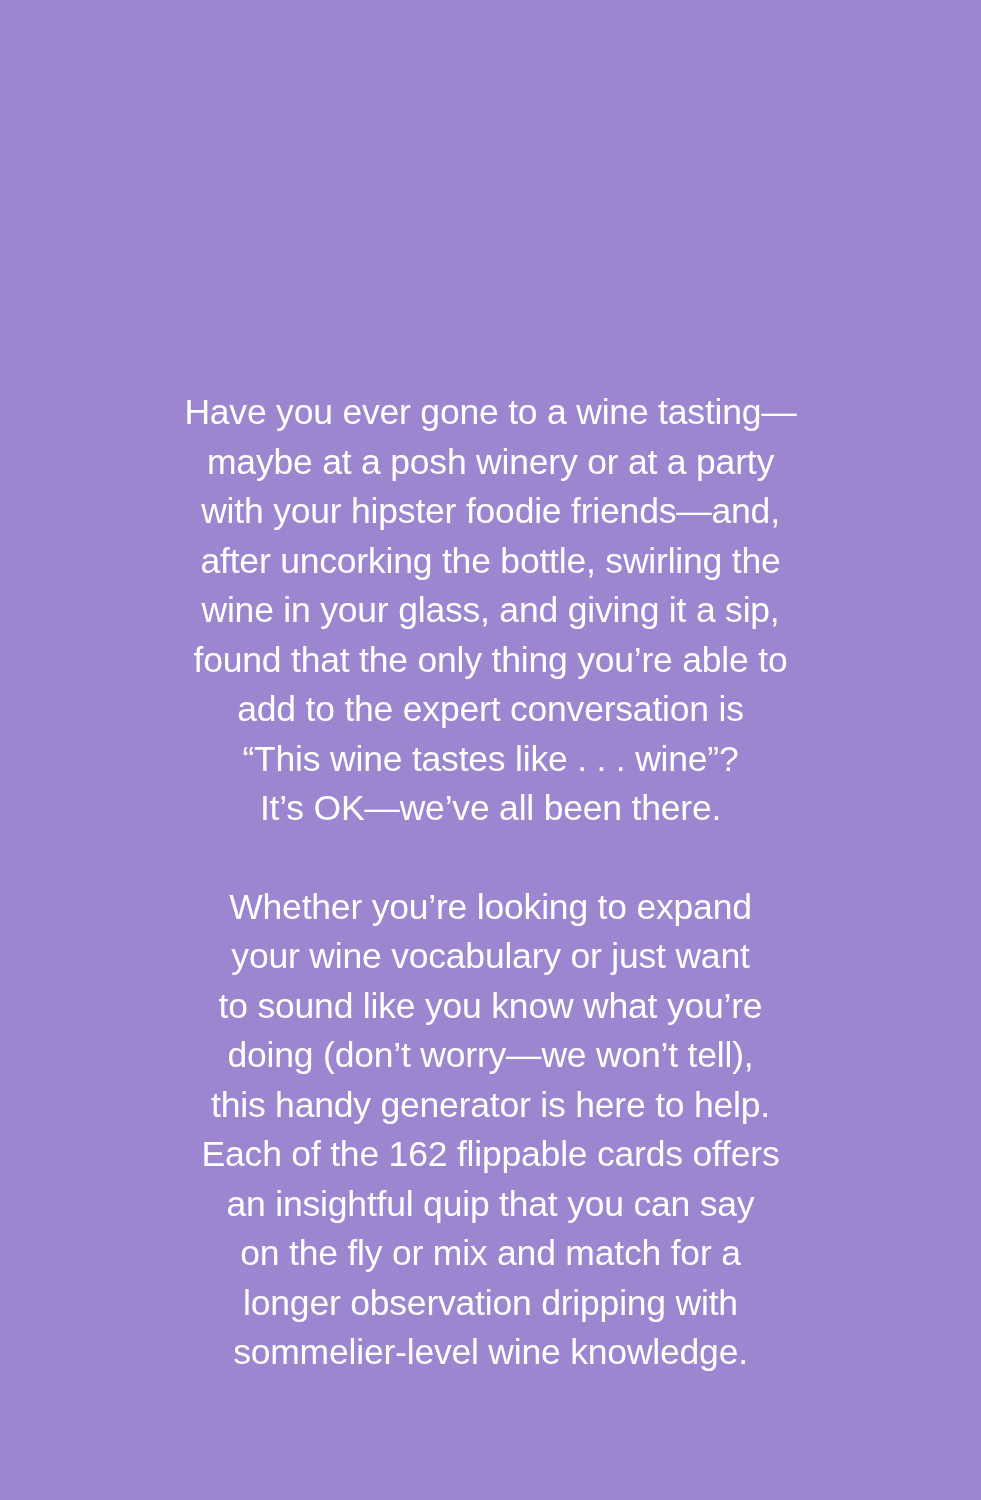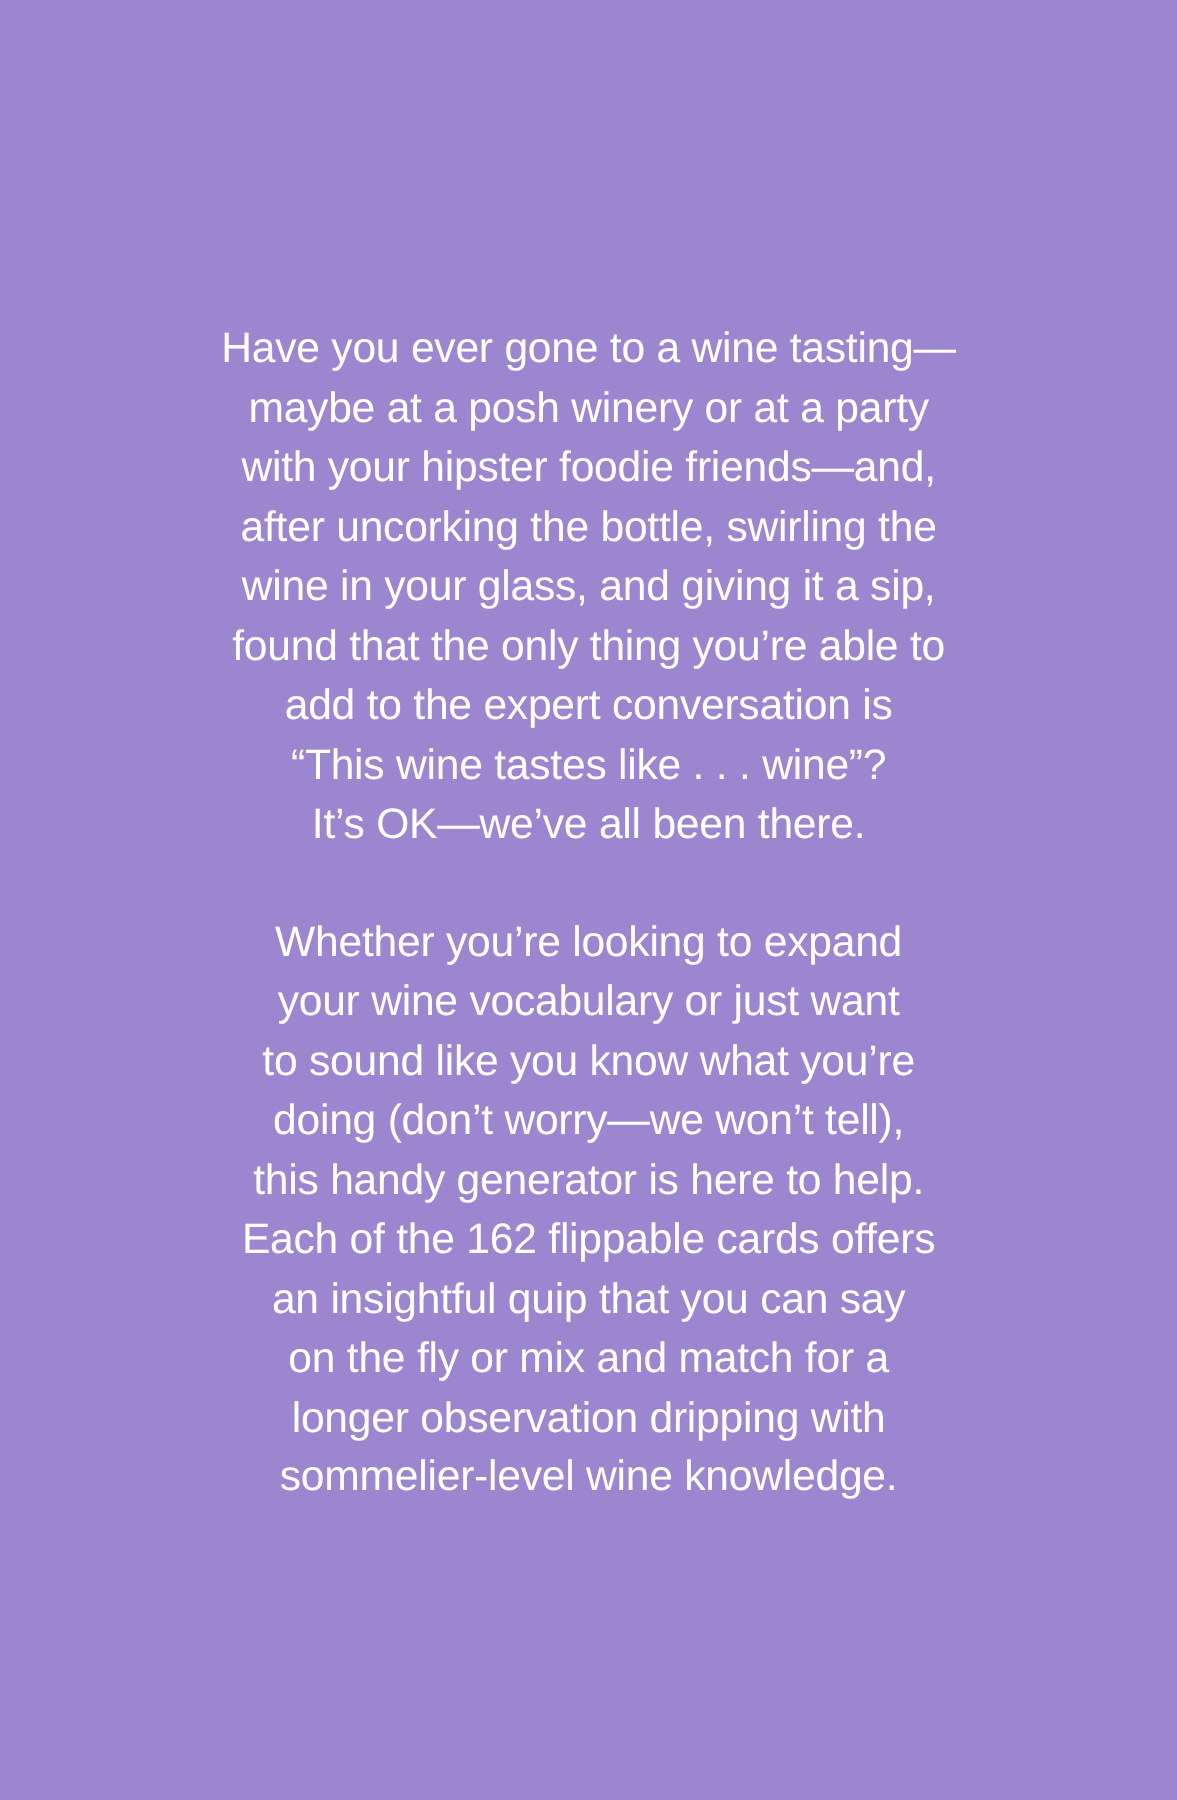--- a/index.html
+++ b/index.html
@@ -14,21 +14,21 @@
     overflow: hidden;
   }
   .page {
     position: relative;
     width: 981px;
     height: 1500px;
     background: #9b86cf;
     box-sizing: border-box;
     display: flex;
     flex-direction: column;
-    justify-content: flex-start;
+    justify-content: center;
     align-items: center;
   }
   .copy-block {
     width: 640px;
     margin: 0 auto;
     text-align: center;
     color: #ffffff;
   }
   .para {
     font-size: 35.5px;

